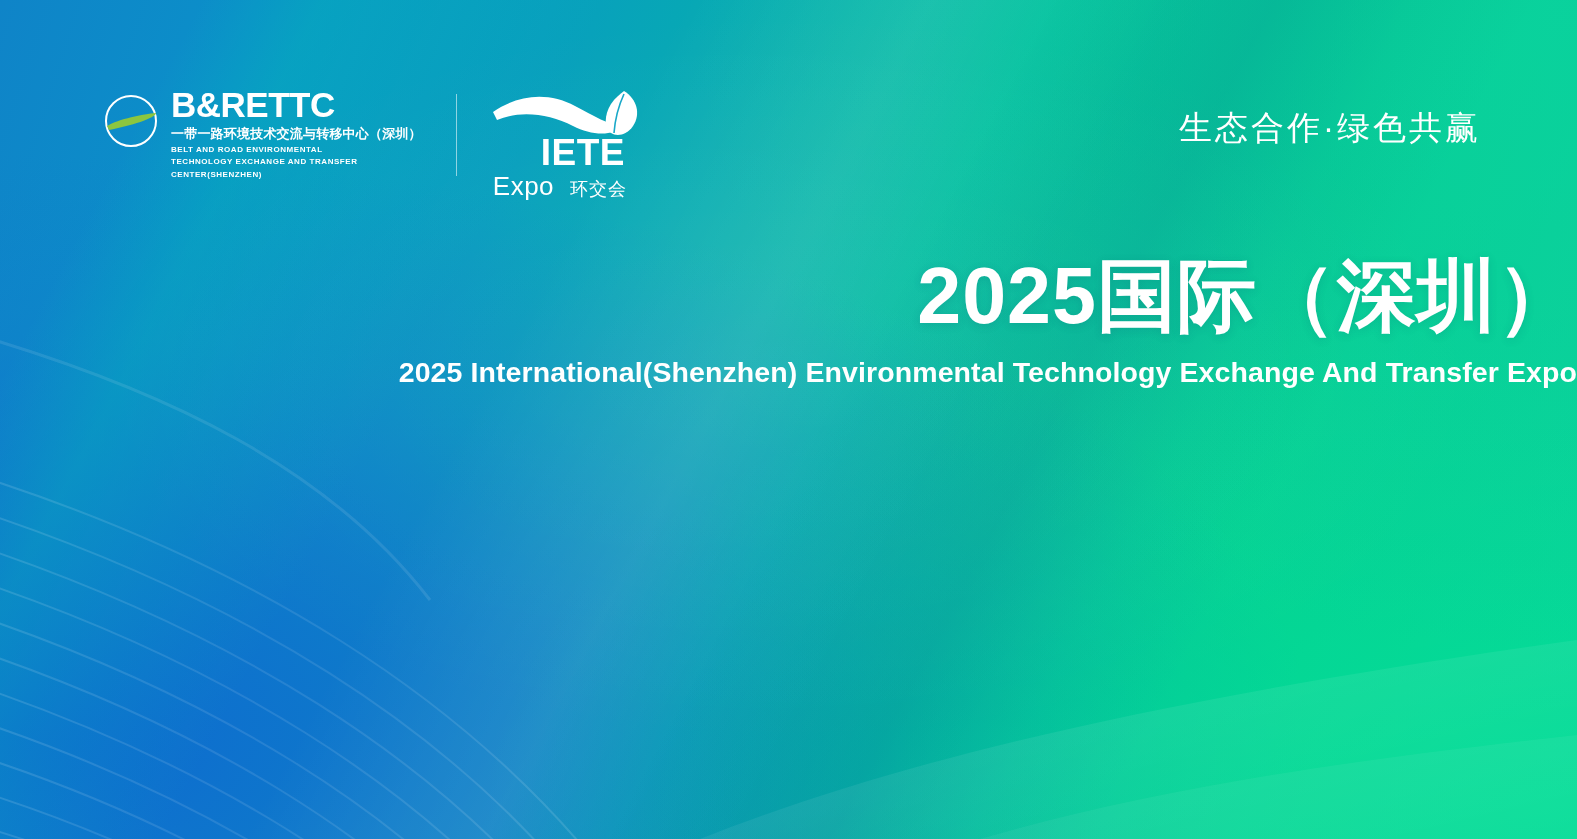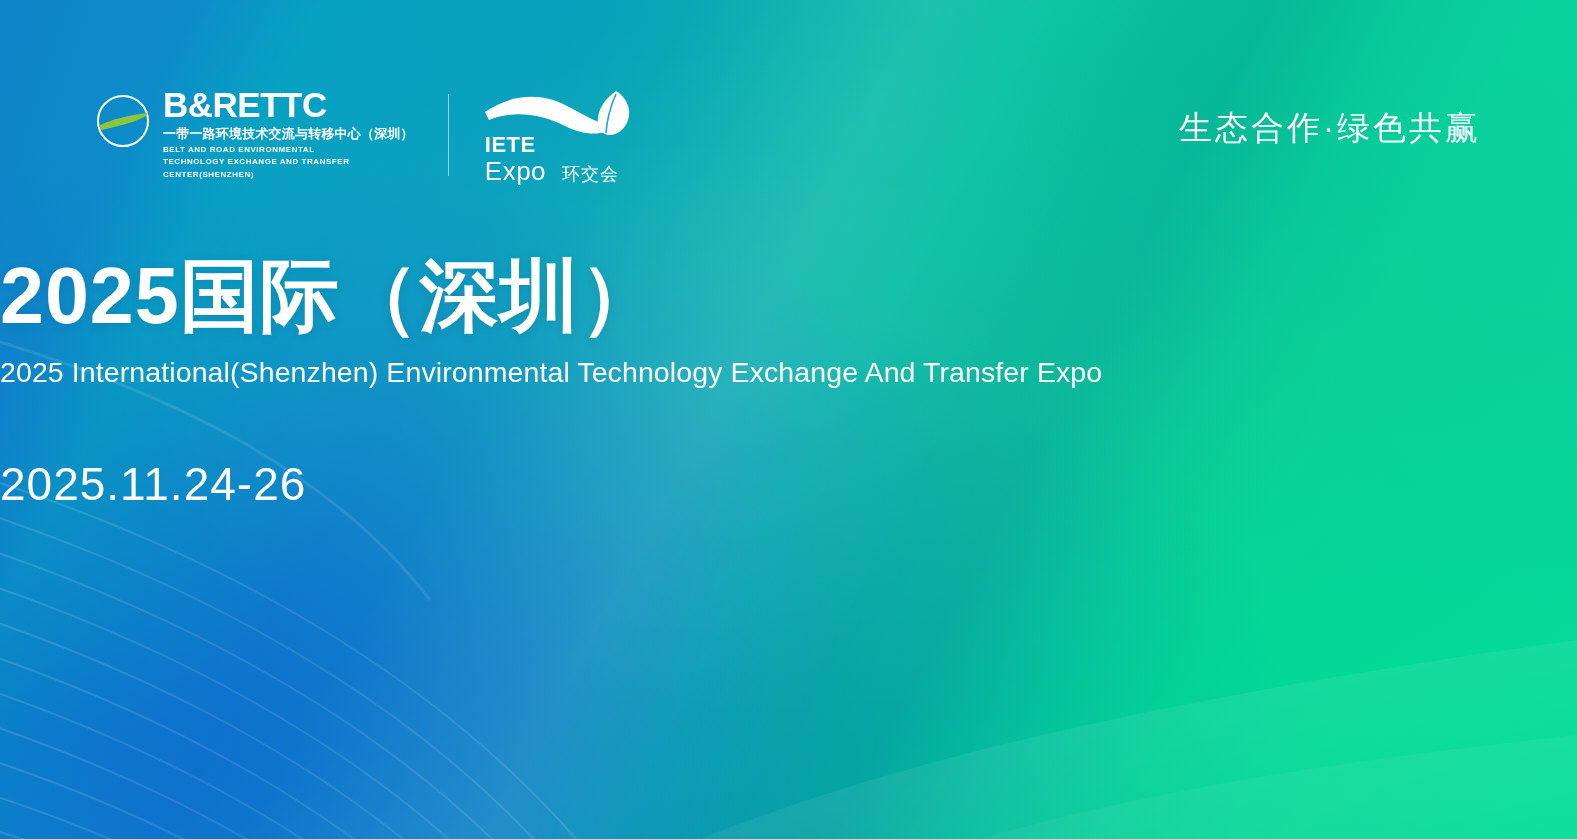--- a/index.html
+++ b/index.html
@@ -73,21 +73,21 @@
       rgba(0,200,175,0) 30%);
   }
   .bg-vignette{
     background:radial-gradient(80% 80% at 50% 45%,
       rgba(255,255,255,.05) 0%, rgba(255,255,255,0) 55%);
   }
 
   .bg-svg{position:absolute;inset:0;width:100%;height:100%;pointer-events:none;}
 
   
-  .header{position:absolute;top:0;left:4px;right:0;height:210px;}
+  .header{position:absolute;top:0;left:12px;right:0;height:210px;}
 
   .logos{position:absolute;left:88px;top:88px;display:flex;align-items:flex-start;gap:34px;}
 
   
   .brettc{display:flex;align-items:flex-start;gap:9px;}
   .brettc-mark{width:62px;height:58px;flex:0 0 auto;margin-top:4px;}
   .brettc-txt{display:flex;flex-direction:column;}
   .brettc-word{
     color:#fff;font-weight:bold;font-size:35px;line-height:.98;
     letter-spacing:-.5px;font-family:"Liberation Sans",sans-serif;
@@ -104,50 +104,51 @@
   .brettc-divider{
     width:1px;align-self:stretch;margin:6px 0 14px 0;
     background:rgba(255,255,255,.55);
   }
 
   
   .iete{position:relative;width:156px;height:102px;}
   .iete-svg{position:absolute;left:0;top:0;}
   .iete-text{position:absolute;left:2px;top:46px;}
   .iete-main{
-    color:#fff;font-weight:bold;font-size:22px;line-height:1;
+    color:#fff;font-weight:bold;font-size:37px;line-height:1;
     letter-spacing:.5px;
+    margin-left:48px;
   }
   .iete-sub{display:flex;align-items:baseline;gap:16px;margin-top:2px;}
   .iete-expo{color:#fff;font-size:26px;line-height:1;font-weight:300;letter-spacing:.5px;}
   .iete-cn{color:#fff;font-size:18px;line-height:1;letter-spacing:1px;}
 
   .tagline{
     position:absolute;right:96px;top:106px;
     color:#fff;font-size:33px;letter-spacing:3px;white-space:nowrap;
   }
 
   
   .main{
     position:absolute;left:0;right:0;top:255px;
-    display:flex;flex-direction:column;align-items:flex-start;
+    display:flex;flex-direction:column;align-items:flex-end;
   }
   .title-1{
     color:#fff;font-weight:bold;font-size:79px;line-height:1.04;
     letter-spacing:1px;white-space:nowrap;
     text-shadow:0 2px 10px rgba(0,60,90,.14);
   }
   .title-2{
     color:#fff;font-weight:bold;font-size:86px;line-height:1.06;
     letter-spacing:1.5px;white-space:nowrap;margin-top:2px;
     text-shadow:0 2px 10px rgba(0,60,90,.14);
   }
   .subtitle-en{
     color:#fff;font-size:28.5px;line-height:1.2;margin-top:18px;
-    letter-spacing:.1px;white-space:nowrap;font-weight:400;
+    letter-spacing:.1px;white-space:nowrap;font-weight:700;
   }
   .date{
     color:#fff;font-size:46px;line-height:1.1;margin-top:70px;
     letter-spacing:1px;white-space:nowrap;font-weight:400;
   }
   .venue{
     color:#fff;font-size:43px;line-height:1.15;margin-top:12px;
     letter-spacing:2px;white-space:nowrap;font-weight:400;
   }
 </style>
@@ -239,16 +240,15 @@
       </div>
 
     </div>
 
     <div class="tagline">生态合作·绿色共赢</div>
   </div>
 
   <div class="main">
     <div class="title-1">2025国际（深圳）</div>
     <div class="subtitle-en">2025 International(Shenzhen) Environmental Technology Exchange And Transfer Expo</div>
-    <div class="date">2025.11.24-26</div>
   </div>
 
 </div>
 
 </body></html>

